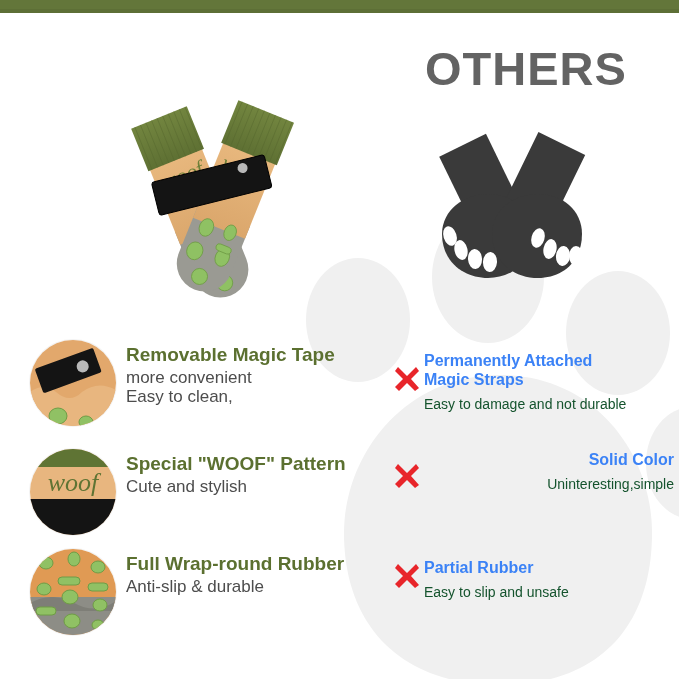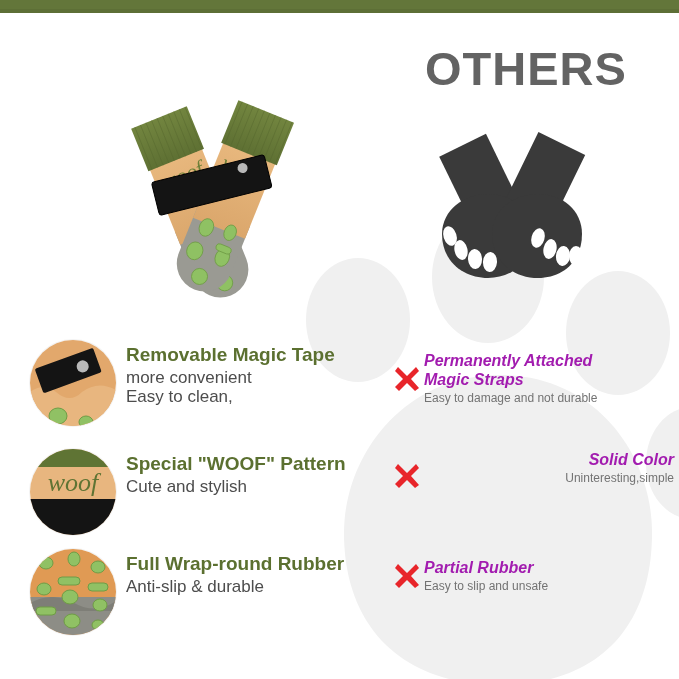--- a/index.html
+++ b/index.html
@@ -119,29 +119,28 @@
     position: absolute;
     left: 424px;
     width: 250px;
   }
   .ot-0 { top: 17px; }
   .ot-1 { top: 7px; text-align: right; }
   .ot-2 { top: 15px; }
   .others-title {
     font-size: 16px;
     font-weight: bold;
-    color: #a21caf;
+    color: #3b82f6;
     line-height: 19px;
-    font-style: italic;
   }
   .others-sub {
-    font-size: 12px;
-    color: #737373;
+    font-size: 14px;
+    color: #14532d;
     line-height: 17px;
-    margin-top: 1px;
+    margin-top: 7px;
   }
 </style>
 </head>
 <body>
 
 <div id="page">
 
   <div class="top-bar"></div>
   <div class="top-bar-shade"></div>
 

